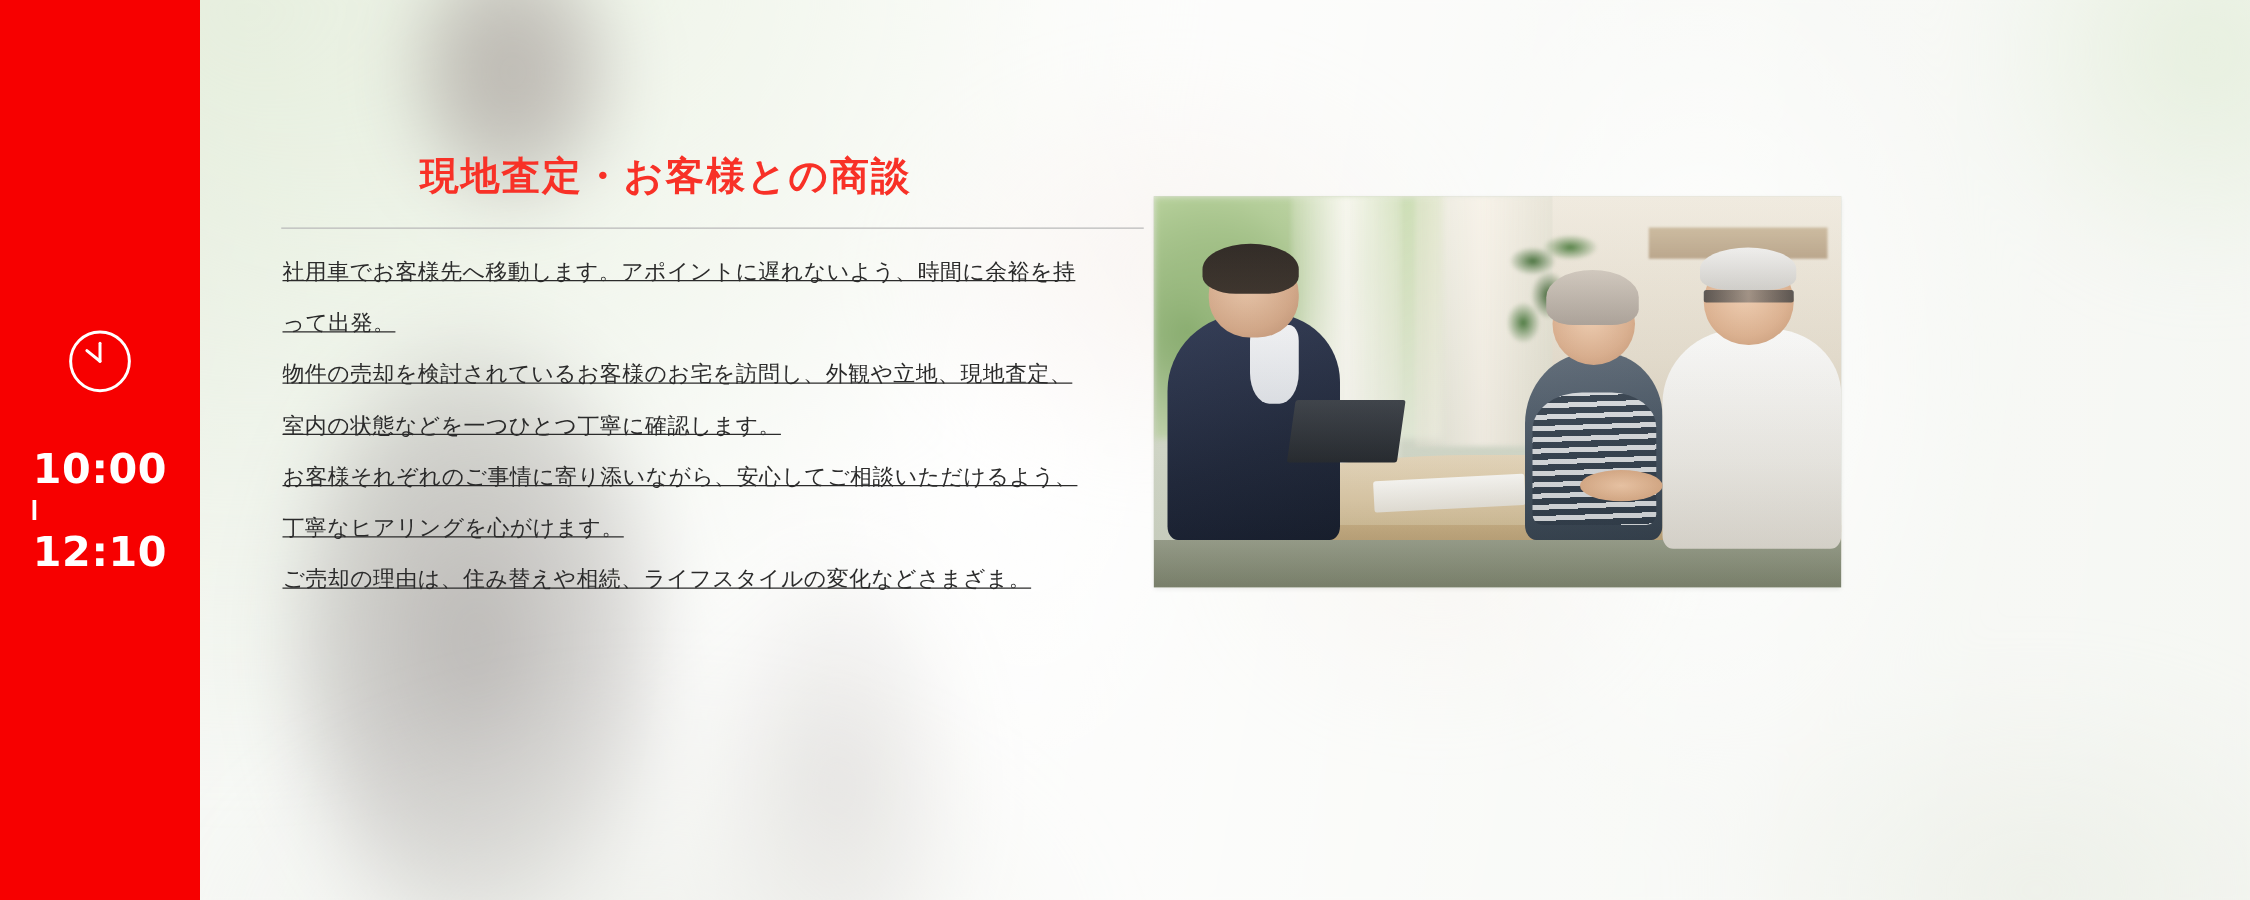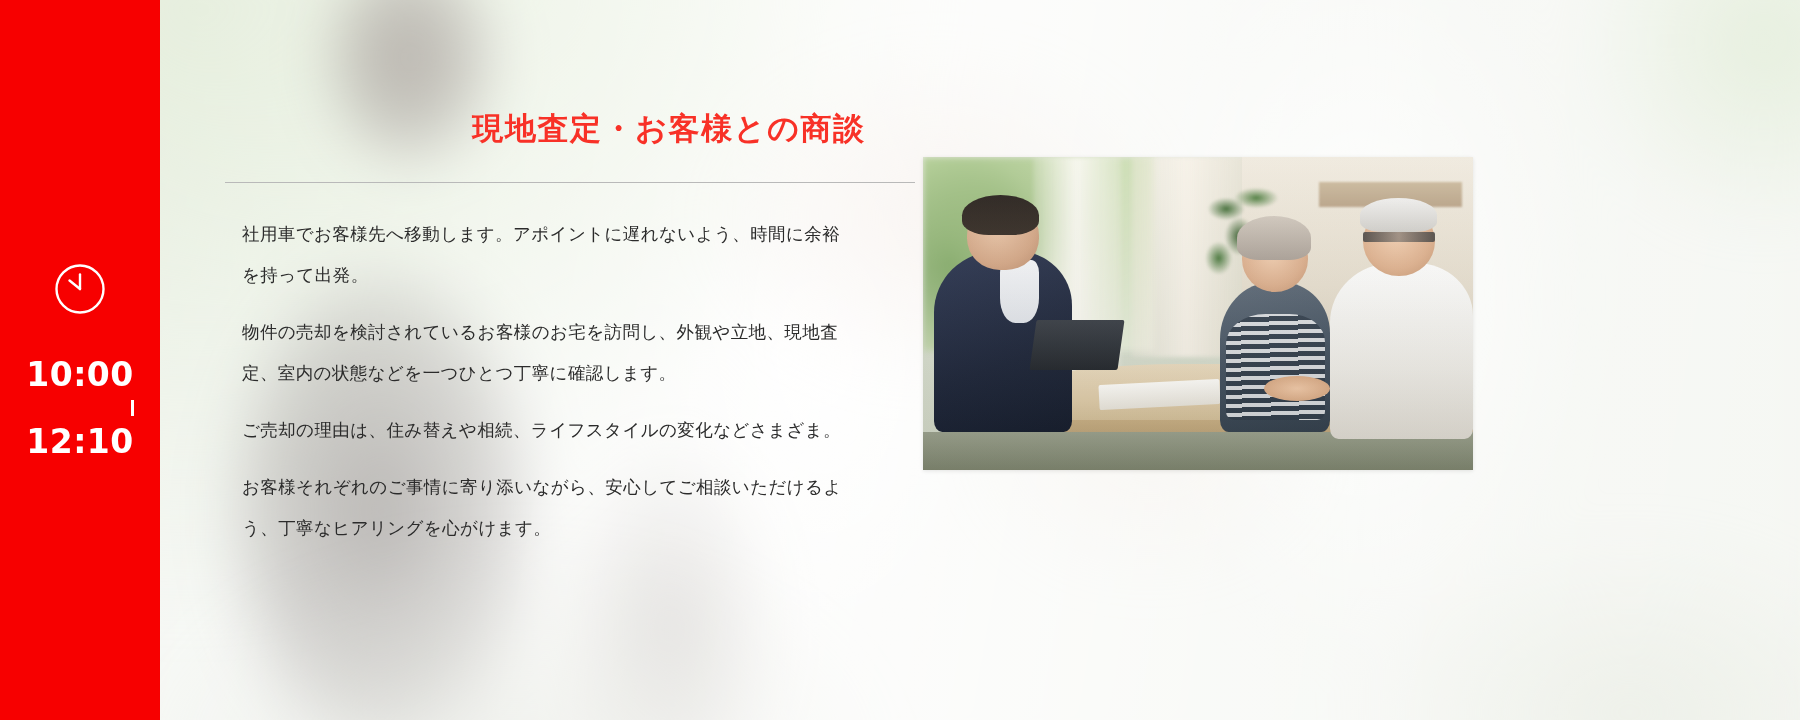--- a/index.html
+++ b/index.html
@@ -45,47 +45,47 @@
 
   
   .rail{
     position:absolute;left:0;top:0;width:160px;height:720px;
     background:#f70000;
     display:flex;flex-direction:column;align-items:center;justify-content:center;
     z-index:6;
   }
   .clock-icon{width:54px;height:54px;display:block;margin-bottom:42px;}
   .time-stack{
-    display:flex;flex-direction:column;align-items:flex-end;
+    display:flex;flex-direction:column;align-items:flex-start;
     color:#ffffff;font-weight:700;letter-spacing:.5px;line-height:1;
   }
   .time-val{font-size:33px;}
   .time-dash{
     display:block;width:3px;height:16px;background:#ffffff;margin:9px 0;
     font-size:0;color:transparent;
   }
 
   
   .content{
     position:absolute;left:160px;top:0;width:1640px;height:720px;z-index:5;
   }
   .title{
     position:absolute;left:160px;top:104px;width:690px;
-    margin:4px;text-align:center;
+    margin:16px;text-align:left;
     color:#f83127;font-size:31px;font-weight:700;letter-spacing:1.6px;
   }
   .rule{
     position:absolute;left:65px;top:174px;width:690px;height:1px;
     background:#b9b9b9;border:0;
   }
   .body-text{
     position:absolute;left:66px;top:198px;width:640px;
     color:#2b2b2b;font-size:17.5px;line-height:41px;letter-spacing:.4px;
   }
-  .body-text p{margin:16px;}
+  .body-text p{margin:0;text-decoration:underline;}
 
   
   .photo{
     position:absolute;left:763px;top:157px;width:550px;height:313px;
     overflow:hidden;background:#cfd3c8;
     box-shadow:0 1px 4px rgba(0,0,0,.10);
   }
   .ph{position:absolute;}
   .ph-room{
     inset:0;
@@ -256,22 +256,22 @@
   </aside>
 
   <div class="content">
 
     <h2 class="title">現地査定・お客様との商談</h2>
     <hr class="rule">
 
     <div class="body-text">
       <p>社用車でお客様先へ移動します。アポイントに遅れないよう、時間に余裕を持って出発。</p>
       <p>物件の売却を検討されているお客様のお宅を訪問し、外観や立地、現地査定、室内の状態などを一つひとつ丁寧に確認します。</p>
+      <p>お客様それぞれのご事情に寄り添いながら、安心してご相談いただけるよう、丁寧なヒアリングを心がけます。</p>
       <p>ご売却の理由は、住み替えや相続、ライフスタイルの変化などさまざま。</p>
-      <p>お客様それぞれのご事情に寄り添いながら、安心してご相談いただけるよう、丁寧なヒアリングを心がけます。</p>
     </div>
 
     <figure class="photo" style="margin:0;" aria-label="営業担当者がご夫婦のお客様と木製テーブルを囲んで商談している様子">
       <span class="ph ph-room"></span>
       <span class="ph ph-window"></span>
       <span class="ph ph-curtainL"></span>
       <span class="ph ph-curtainR"></span>
       <span class="ph ph-wall"></span>
       <span class="ph ph-shelf"></span>
       <span class="ph ph-plant"></span>

